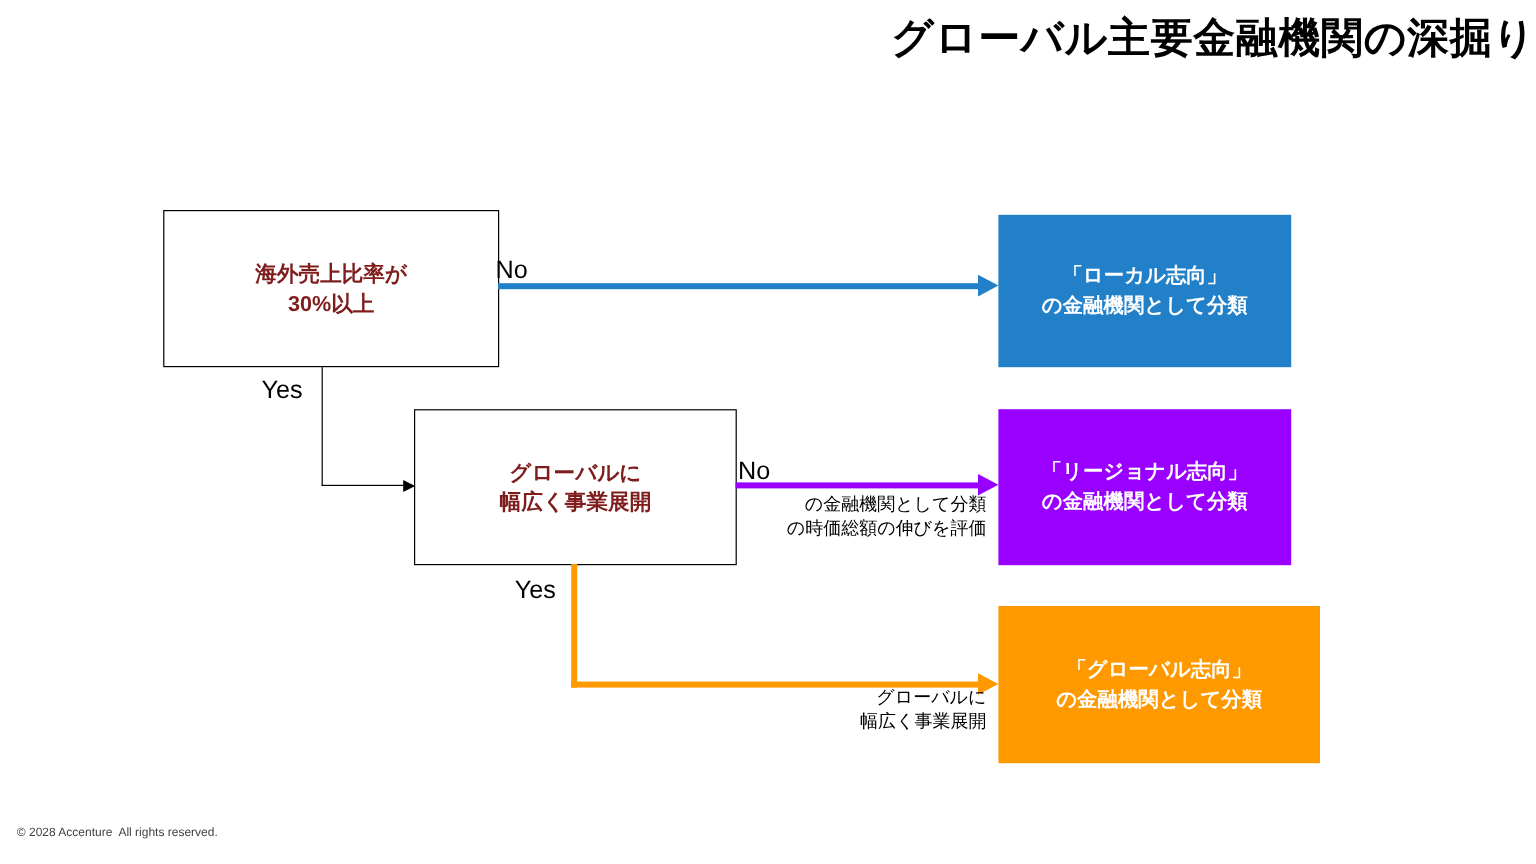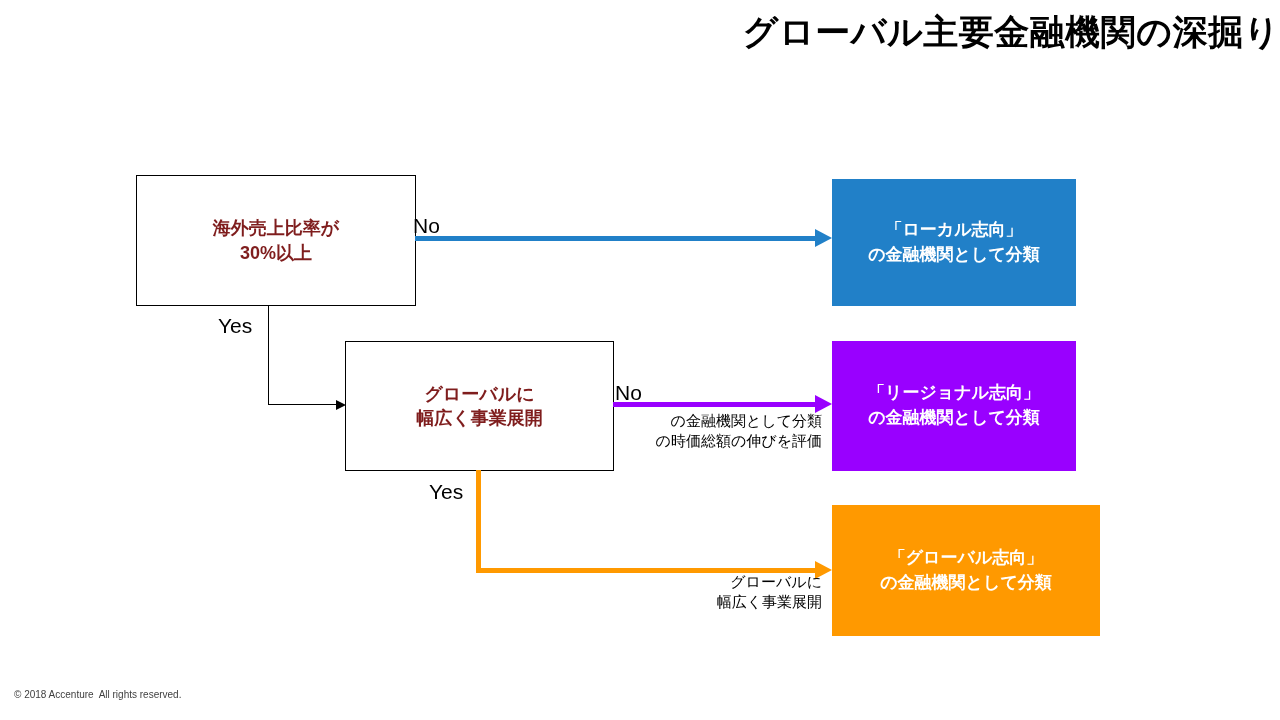--- a/index.html
+++ b/index.html
@@ -237,15 +237,15 @@
   <div id="note-regional" class="edge-note">
     <div>の金融機関として分類</div>
     <div>の時価総額の伸びを評価</div>
   </div>
 
   <div id="note-global" class="edge-note">
     <div>グローバルに</div>
     <div>幅広く事業展開</div>
   </div>
 
-  <div id="footer">© 2018 Accenture  All rights reserved.</div>
+  <div id="footer">© 2028 Accenture  All rights reserved.</div>
 
 </div>
 
 </body></html>

